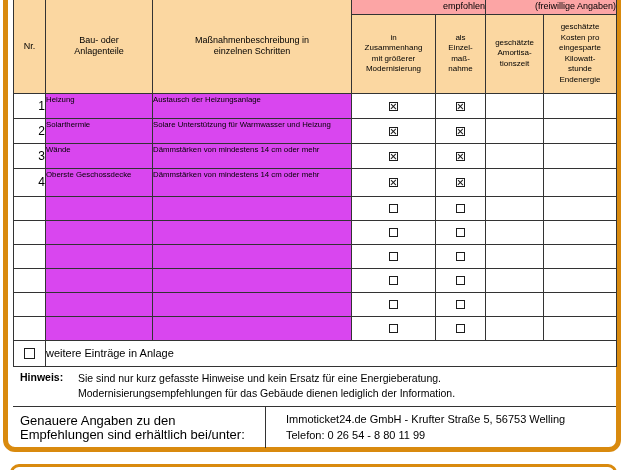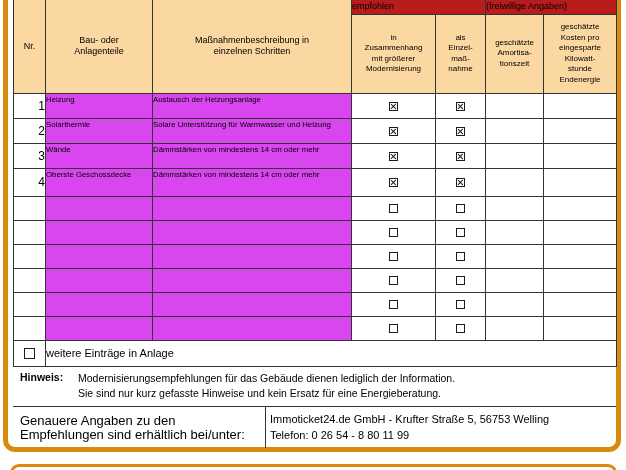--- a/index.html
+++ b/index.html
@@ -13,21 +13,21 @@
   .next-box { position:absolute; left:10px; top:464px; width:607px; height:40px;
               border:3px solid #D98A0E; border-radius:9px; background:#fff; }
 
   
   table.rec { position:absolute; left:13px; top:0; width:603px;
               border-collapse:collapse; table-layout:fixed; }
   table.rec th, table.rec td { border:1.5px solid #333; padding:0; overflow:hidden; }
   table.rec tr.head-a th { border-top:none; }
   th { font-weight:normal; }
   .head-a th.h-group { height:14px; vertical-align:top; font-size:9px; line-height:12.5px;
-                       text-align:left; background:#b91c1c; }
+                       text-align:right; background:#fca5a5; }
   .h-main { background:#FBD7A1; font-size:9px; line-height:11.5px; text-align:center;
             vertical-align:middle; }
   .h-main span, .h-sub span { display:inline-block; text-align:center; }
   .head-b th.h-sub { height:79px; background:#FBD7A1; font-size:8px; line-height:10.5px;
                      text-align:center; vertical-align:middle; }
   .w70  { width:70px; }  .w130 { width:132px; }
   .w66  { width:66px; }  .w36  { width:36px; } .w50 { width:50px; } .w52 { width:52px; }
 
   td.c-nr   { text-align:right; vertical-align:middle; font-size:12px; padding-right:7px; background:#fff; }
   td.c-comp, td.c-desc { vertical-align:top; font-size:7.8px; line-height:11.5px;
@@ -55,21 +55,21 @@
   .hinweis { position:absolute; left:13px; top:366px; width:603px; height:40px;
              display:flex; align-items:flex-start; padding:5px 0 0 7px; }
   .hinweis-label { font-weight:bold; font-size:10.5px; width:58px; flex:none; }
   .hinweis-text { font-size:10.5px; line-height:15px; }
 
   
   .contact { position:absolute; left:13px; top:406px; width:603px; height:42px;
              border-top:1.5px solid #333; display:flex; }
   .contact-left { width:252px; flex:none; display:flex; align-items:center;
                   padding:0 10px 0 7px; font-size:13px; line-height:14px; }
-  .contact-right { flex:1; border-left:1.5px solid #333; padding:4px 0 0 4px;
+  .contact-right { flex:1; border-left:1.5px solid #333; padding:4px 0 0 20px;
                    font-size:11px; line-height:16px; }
 </style>
 </head>
 <body>
 
 <div class="page">
   <div class="main-box"></div>
 
   <table class="rec">
     <colgroup>
@@ -190,22 +190,22 @@
     <tr class="row-more">
       <td class="c-morecb"><span class="cb cb-lg"></span></td>
       <td class="c-more" colspan="6">weitere Einträge in Anlage</td>
     </tr>
   </tbody>
     </table>
 
   <div class="hinweis">
     <span class="hinweis-label">Hinweis:</span>
     <div class="hinweis-text">
+      <div>Sie sind nur kurz gefasste Hinweise und kein Ersatz für eine Energieberatung.</div>
       <div>Modernisierungsempfehlungen für das Gebäude dienen lediglich der Information.</div>
-      <div>Sie sind nur kurz gefasste Hinweise und kein Ersatz für eine Energieberatung.</div>
     </div>
   </div>
 
   <div class="contact">
     <div class="contact-left">
       <span>Genauere Angaben zu den Empfehlungen sind erhältlich bei/unter:</span>
     </div>
     <div class="contact-right">
       <div>Immoticket24.de GmbH - Krufter Straße 5, 56753 Welling</div>
       <div>Telefon: 0 26 54 - 8 80 11 99</div>

